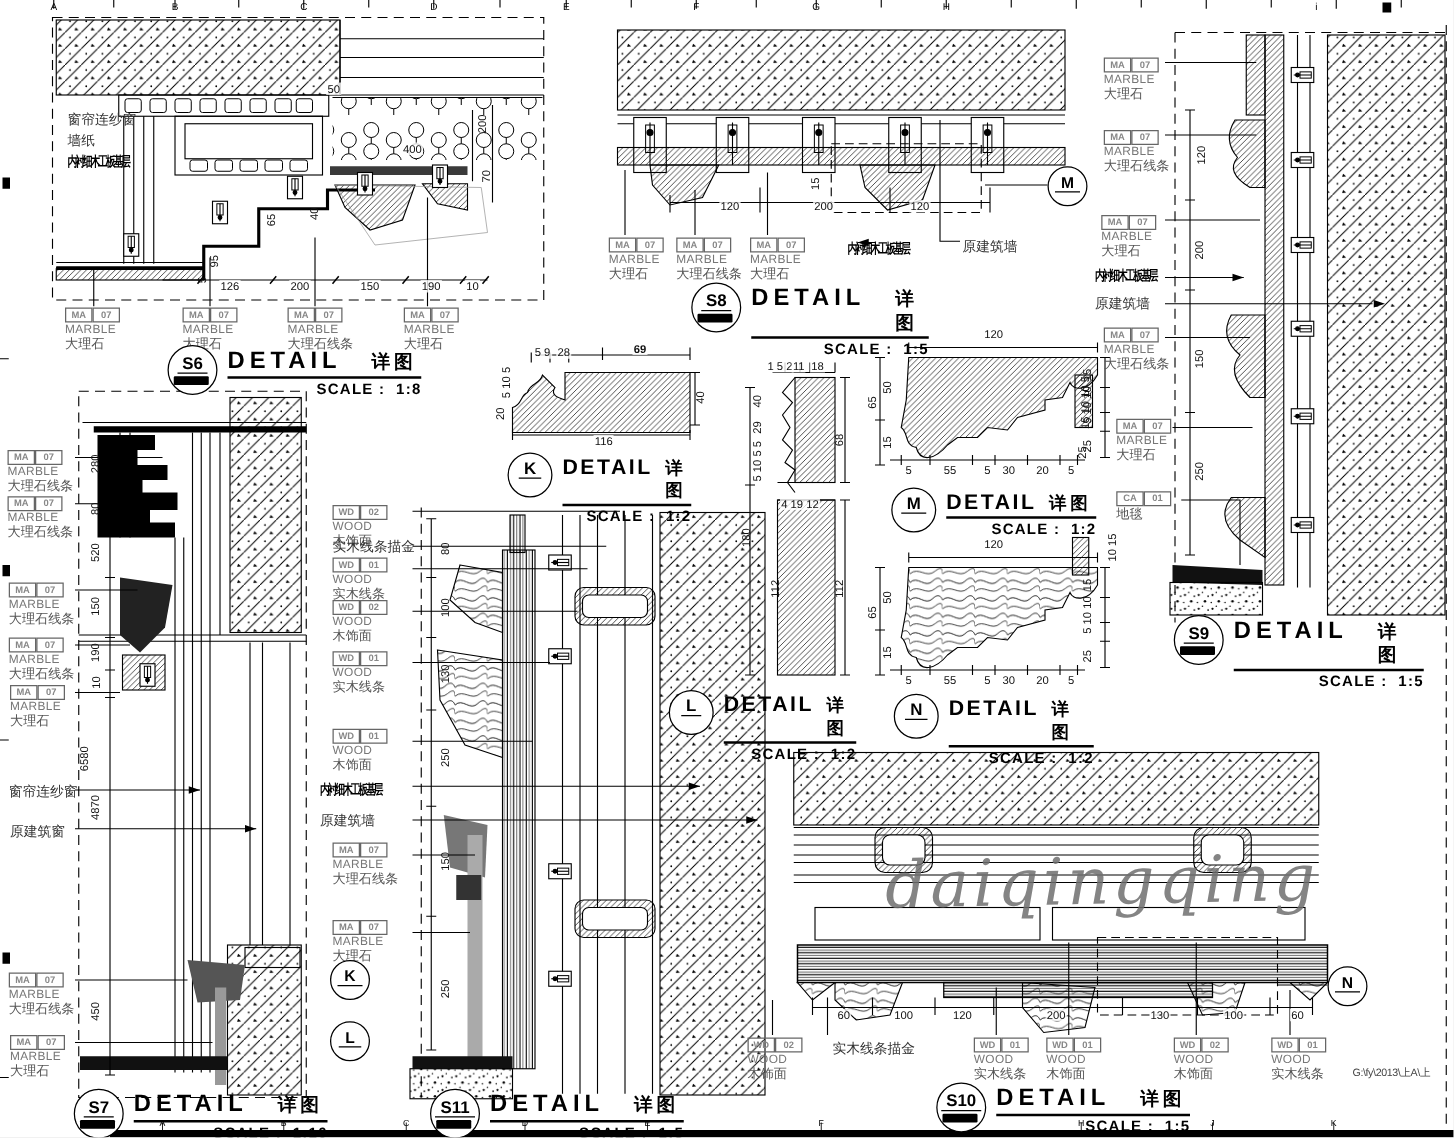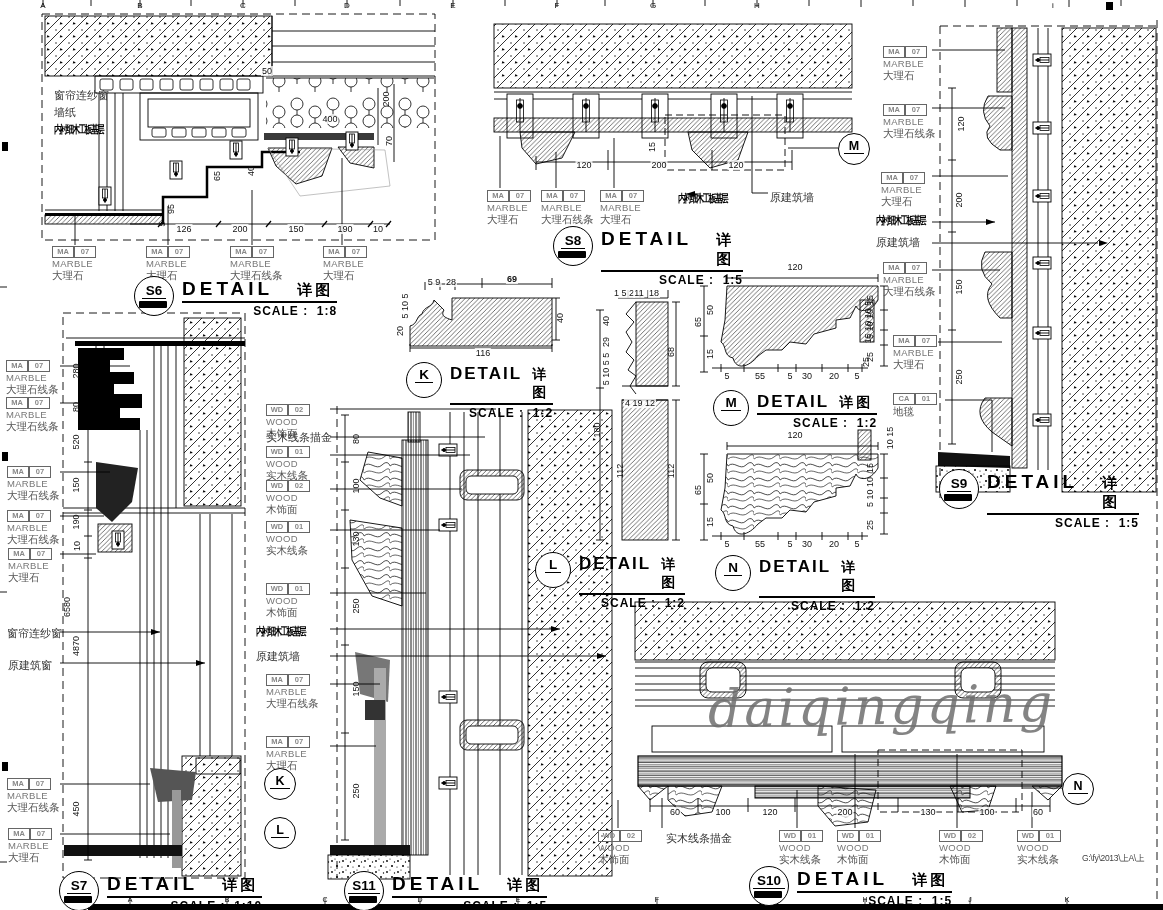--- a/index.html
+++ b/index.html
@@ -753,21 +753,21 @@
         </span>
       <span class="tmain">
         <span class="trow">
             <b class="tdet">DETAIL</b>
             <b class="tcn">详图</b>
           </span>
         <span class="tscale"><em>SCALE :</em>&nbsp;&nbsp;<em>1:5</em></span>
       </span>
     </div>
 
-    <div class="title" style="left: 939px; top: 469px; min-width: 200px; position: absolute;">
+    <div class="title" style="left: 939px; top: 492px; min-width: 200px; position: absolute;">
       <span class="tcirc">
           <i>S9</i>
           <span class="tref"></span>
         </span>
       <span class="tmain">
         <span class="trow">
             <b class="tdet">DETAIL</b>
             <b class="tcn">详图</b>
           </span>
         <span class="tscale"><em>SCALE :</em>&nbsp;&nbsp;<em>1:5</em></span>

